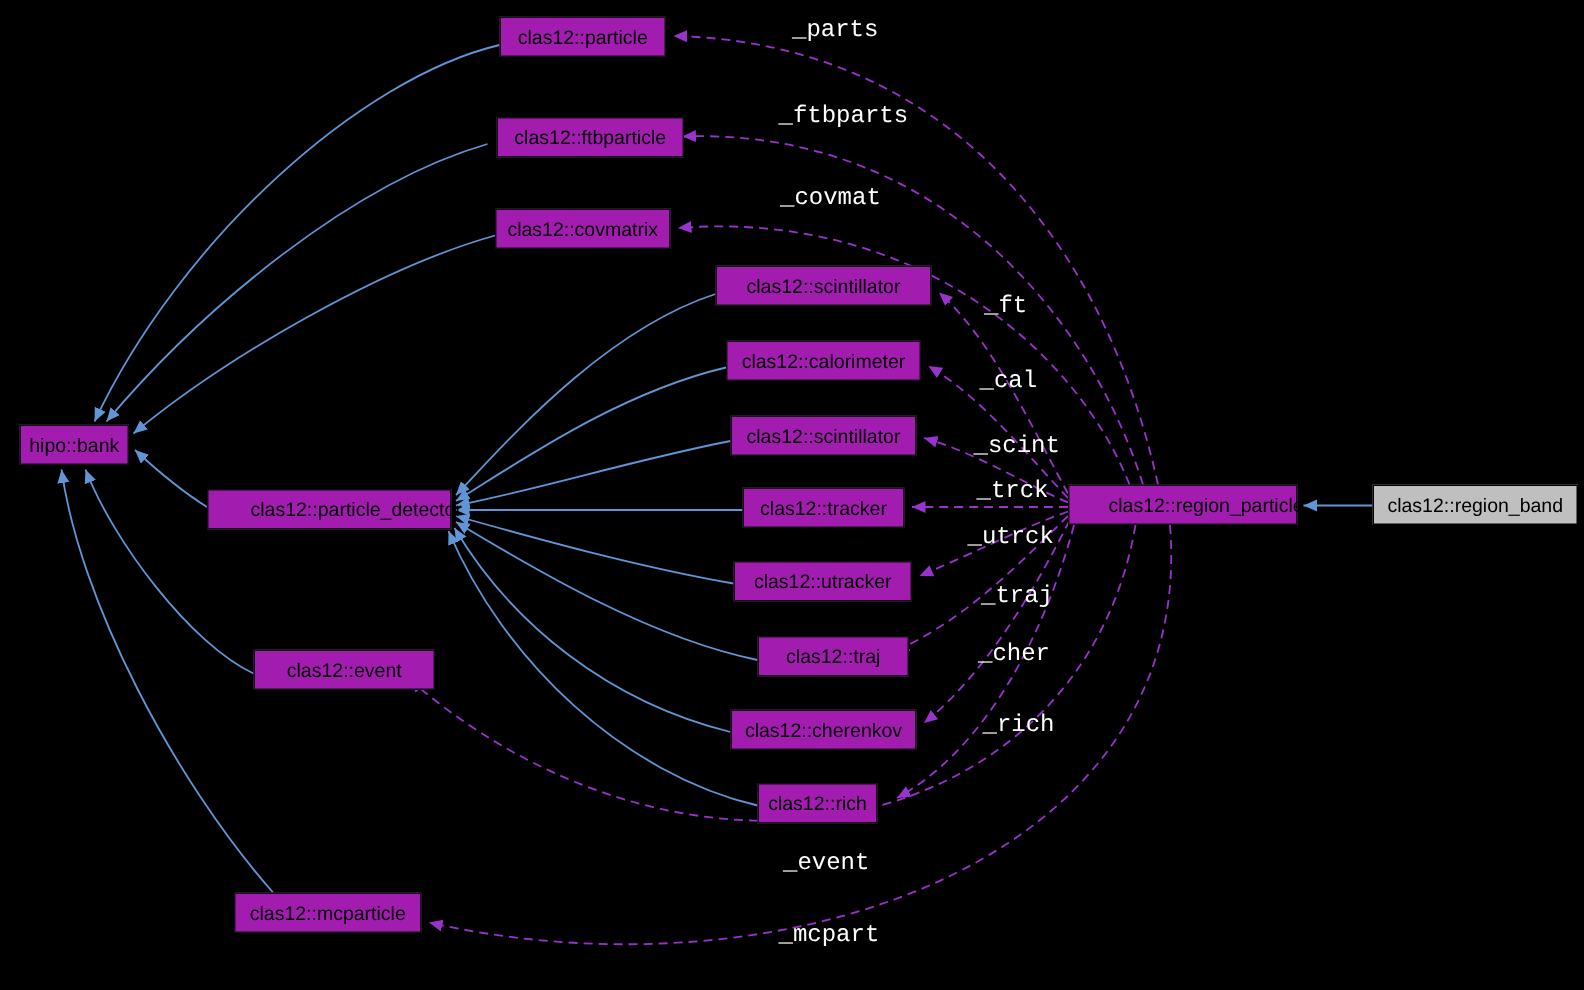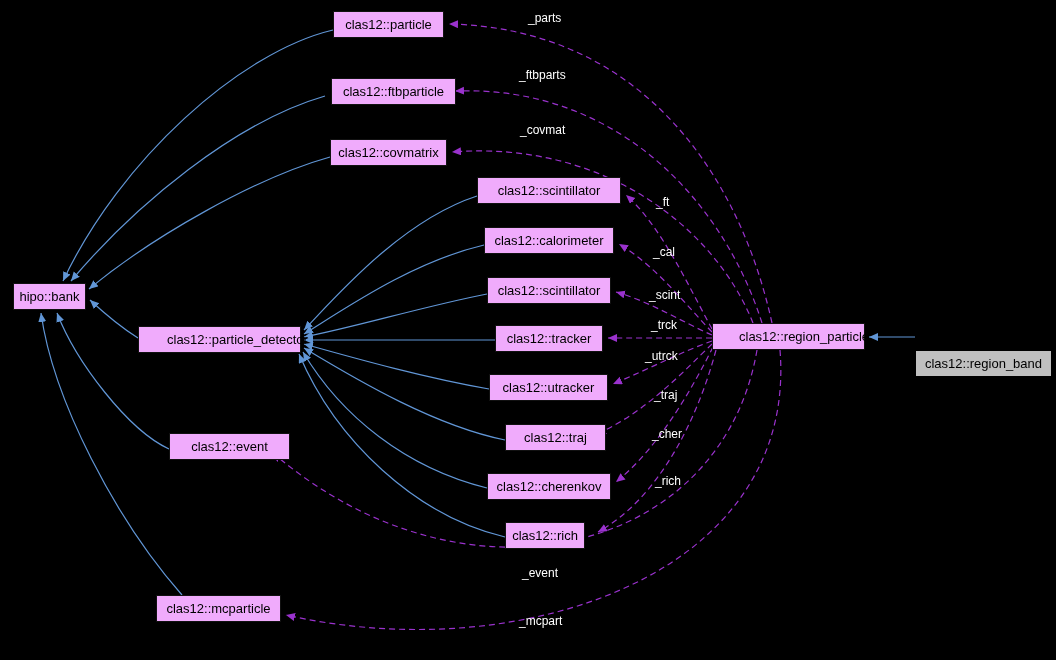--- a/index.html
+++ b/index.html
@@ -10,34 +10,35 @@
     height: 660px;
     background: #000;
     overflow: hidden;
     font-family: "Liberation Sans", sans-serif;
   }
   #edges { position: absolute; left: 0; top: 0; width: 1056px; height: 660px; }
   .node {
     position: absolute;
     height: 27px;
     line-height: 25px;
-    background: #f0abfc;
+    background: #a21caf;
     border: 1px solid #111111;
     color: #000000;
     font-size: 13px;
     text-align: center;
     white-space: nowrap;
     cursor: pointer;
   }
   .node.highlight { background: #bfbfbf; border-color: #000000; }
   .edge-label {
     position: absolute;
     color: #ffffff;
-    font-size: 12px;
+    font-size: 16px;
     white-space: nowrap;
+    font-family: Liberation Mono, monospace;
   }
   path.inherit { fill: none; stroke: #6196d6; stroke-width: 1.2; }
   path.usage   { fill: none; stroke: #9a32cd; stroke-width: 1.2; stroke-dasharray: 6 4; }
 </style>
 </head>
 <body>
 
 <div id="stage">
 
   <svg id="edges" viewBox="0 0 1056 660" xmlns="http://www.w3.org/2000/svg">
@@ -89,21 +90,21 @@
   <div class="node" style="left:484px;top:227px;width:130px;">clas12::calorimeter</div>
   <div class="node" style="left:487px;top:277px;width:124px;">clas12::scintillator</div>
   <div class="node" style="left:138px;top:326px;width:163px;padding-left:28px;">clas12::particle_detector</div>
   <div class="node" style="left:495px;top:325px;width:108px;">clas12::tracker</div>
   <div class="node" style="left:489px;top:374px;width:119px;">clas12::utracker</div>
   <div class="node" style="left:505px;top:424px;width:101px;">clas12::traj</div>
   <div class="node" style="left:169px;top:433px;width:121px;">clas12::event</div>
   <div class="node" style="left:487px;top:473px;width:124px;">clas12::cherenkov</div>
   <div class="node" style="left:505px;top:522px;width:80px;">clas12::rich</div>
   <div class="node" style="left:712px;top:323px;width:153px;padding-left:26px;">clas12::region_particle</div>
-  <div class="node highlight" style="left:915px;top:323px;width:137px;margin-top:27px;">clas12::region_band</div>
+  <div class="node highlight" style="left:915px;top:323px;width:137px;">clas12::region_band</div>
   <div class="node" style="left:156px;top:595px;width:125px;">clas12::mcparticle</div>
 
   <span class="edge-label" style="left:528px;top:11px;">_parts</span>
   <span class="edge-label" style="left:519px;top:68px;">_ftbparts</span>
   <span class="edge-label" style="left:520px;top:123px;">_covmat</span>
   <span class="edge-label" style="left:656px;top:195px;">_ft</span>
   <span class="edge-label" style="left:653px;top:245px;">_cal</span>
   <span class="edge-label" style="left:649px;top:288px;">_scint</span>
   <span class="edge-label" style="left:651px;top:318px;">_trck</span>
   <span class="edge-label" style="left:645px;top:349px;">_utrck</span>

